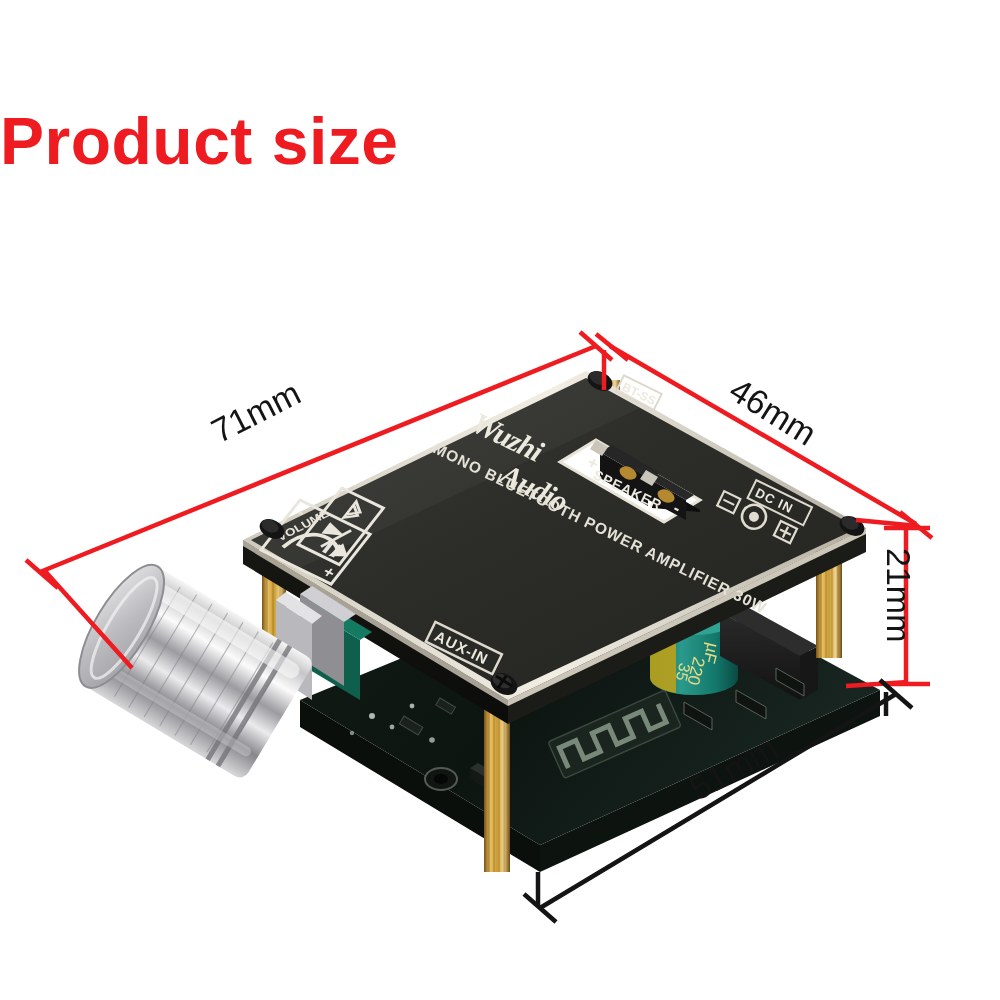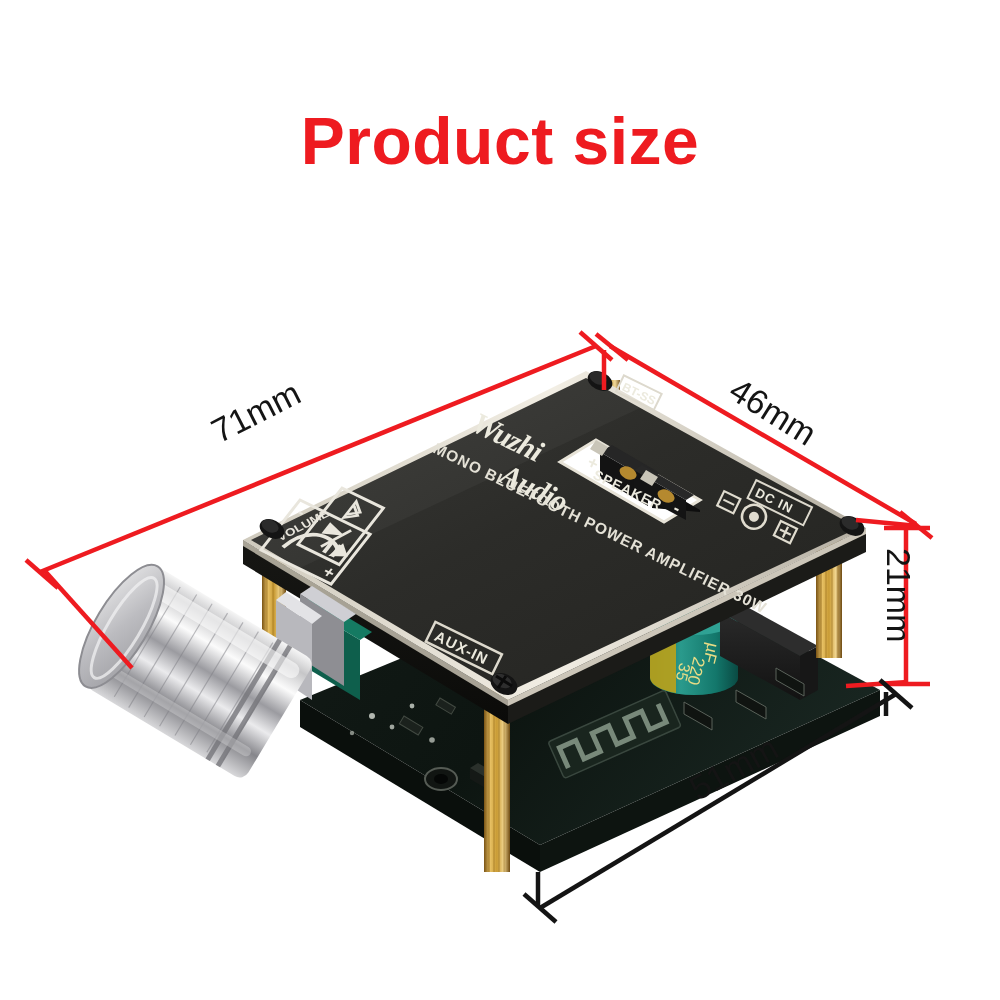--- a/index.html
+++ b/index.html
@@ -8,21 +8,21 @@
     background:#ffffff;
     font-family:"Liberation Sans", sans-serif;
     overflow:hidden;
     position:relative;
   }
   #stage{position:absolute;inset:0;width:1000px;height:1000px;}
 
   
   #title{
     position:absolute;left:0;top:108px;width:1000px;
-    text-align:center;
+    text-align:left;
     font-size:66px;
     font-weight:700;
     letter-spacing:0.5px;
     color:#ee1b20;
     line-height:1;
   }
 
   
   #art{position:absolute;left:0;top:0;width:1000px;height:1000px;}
 

